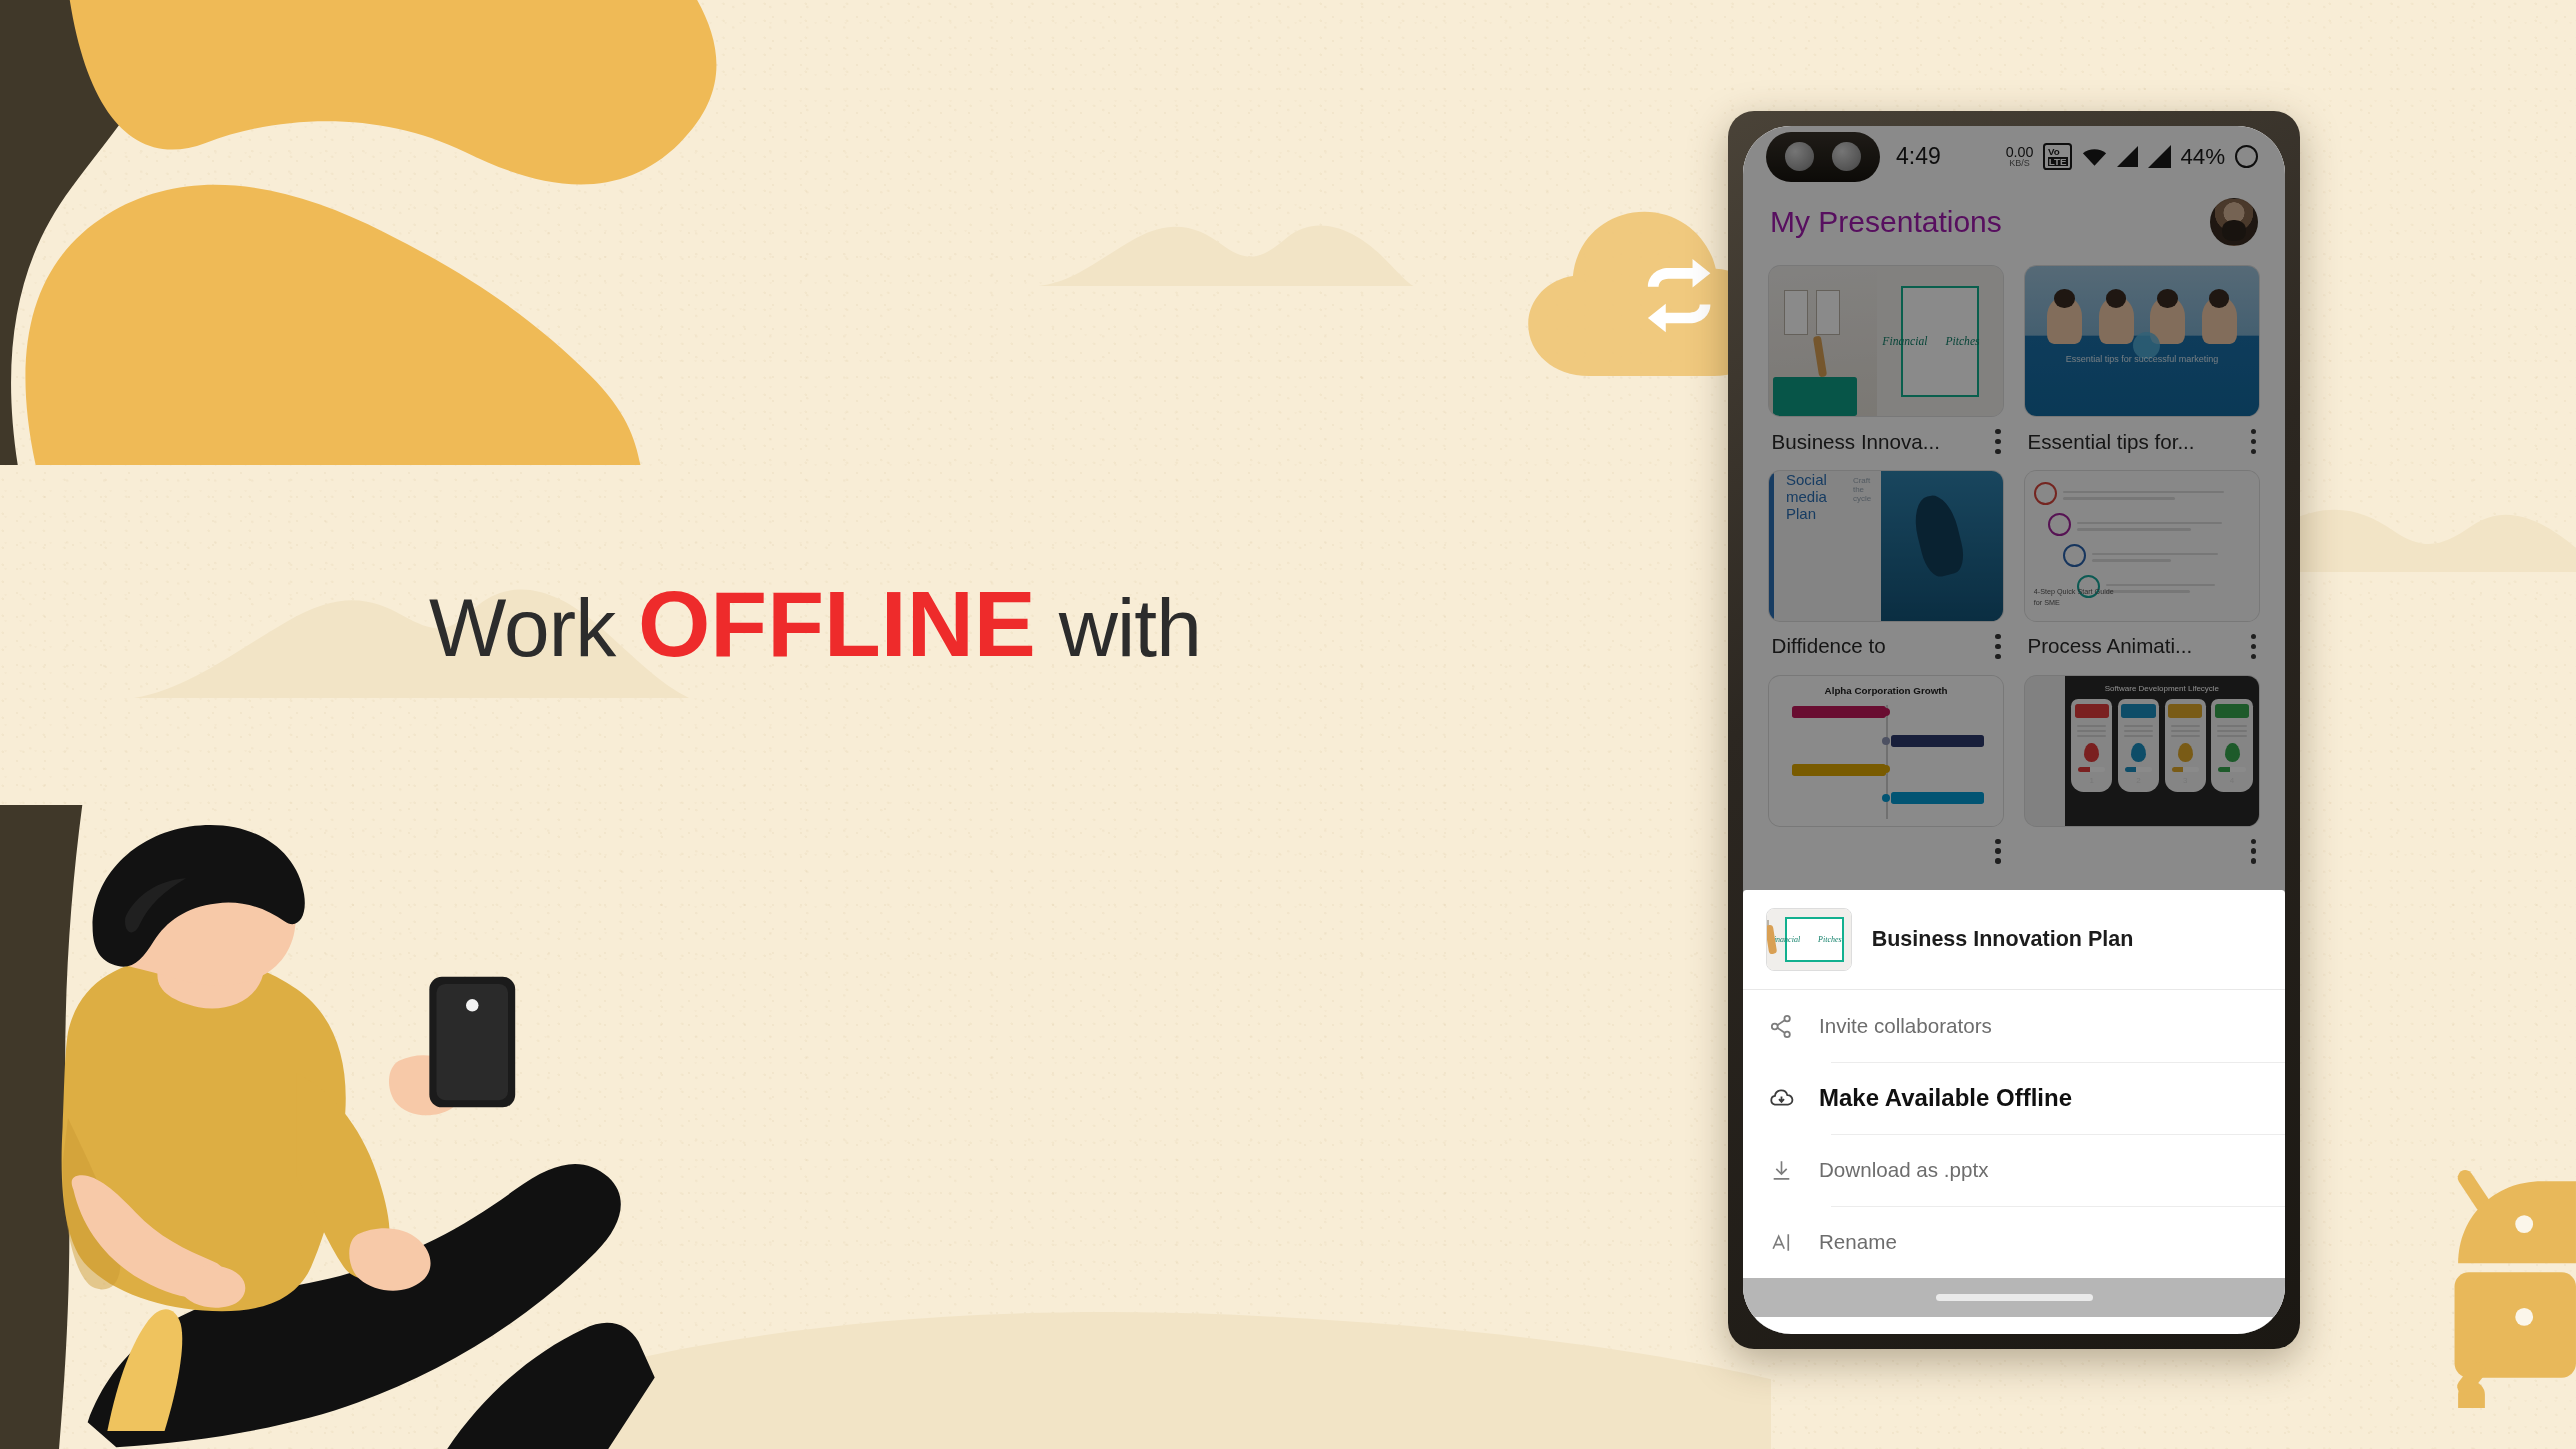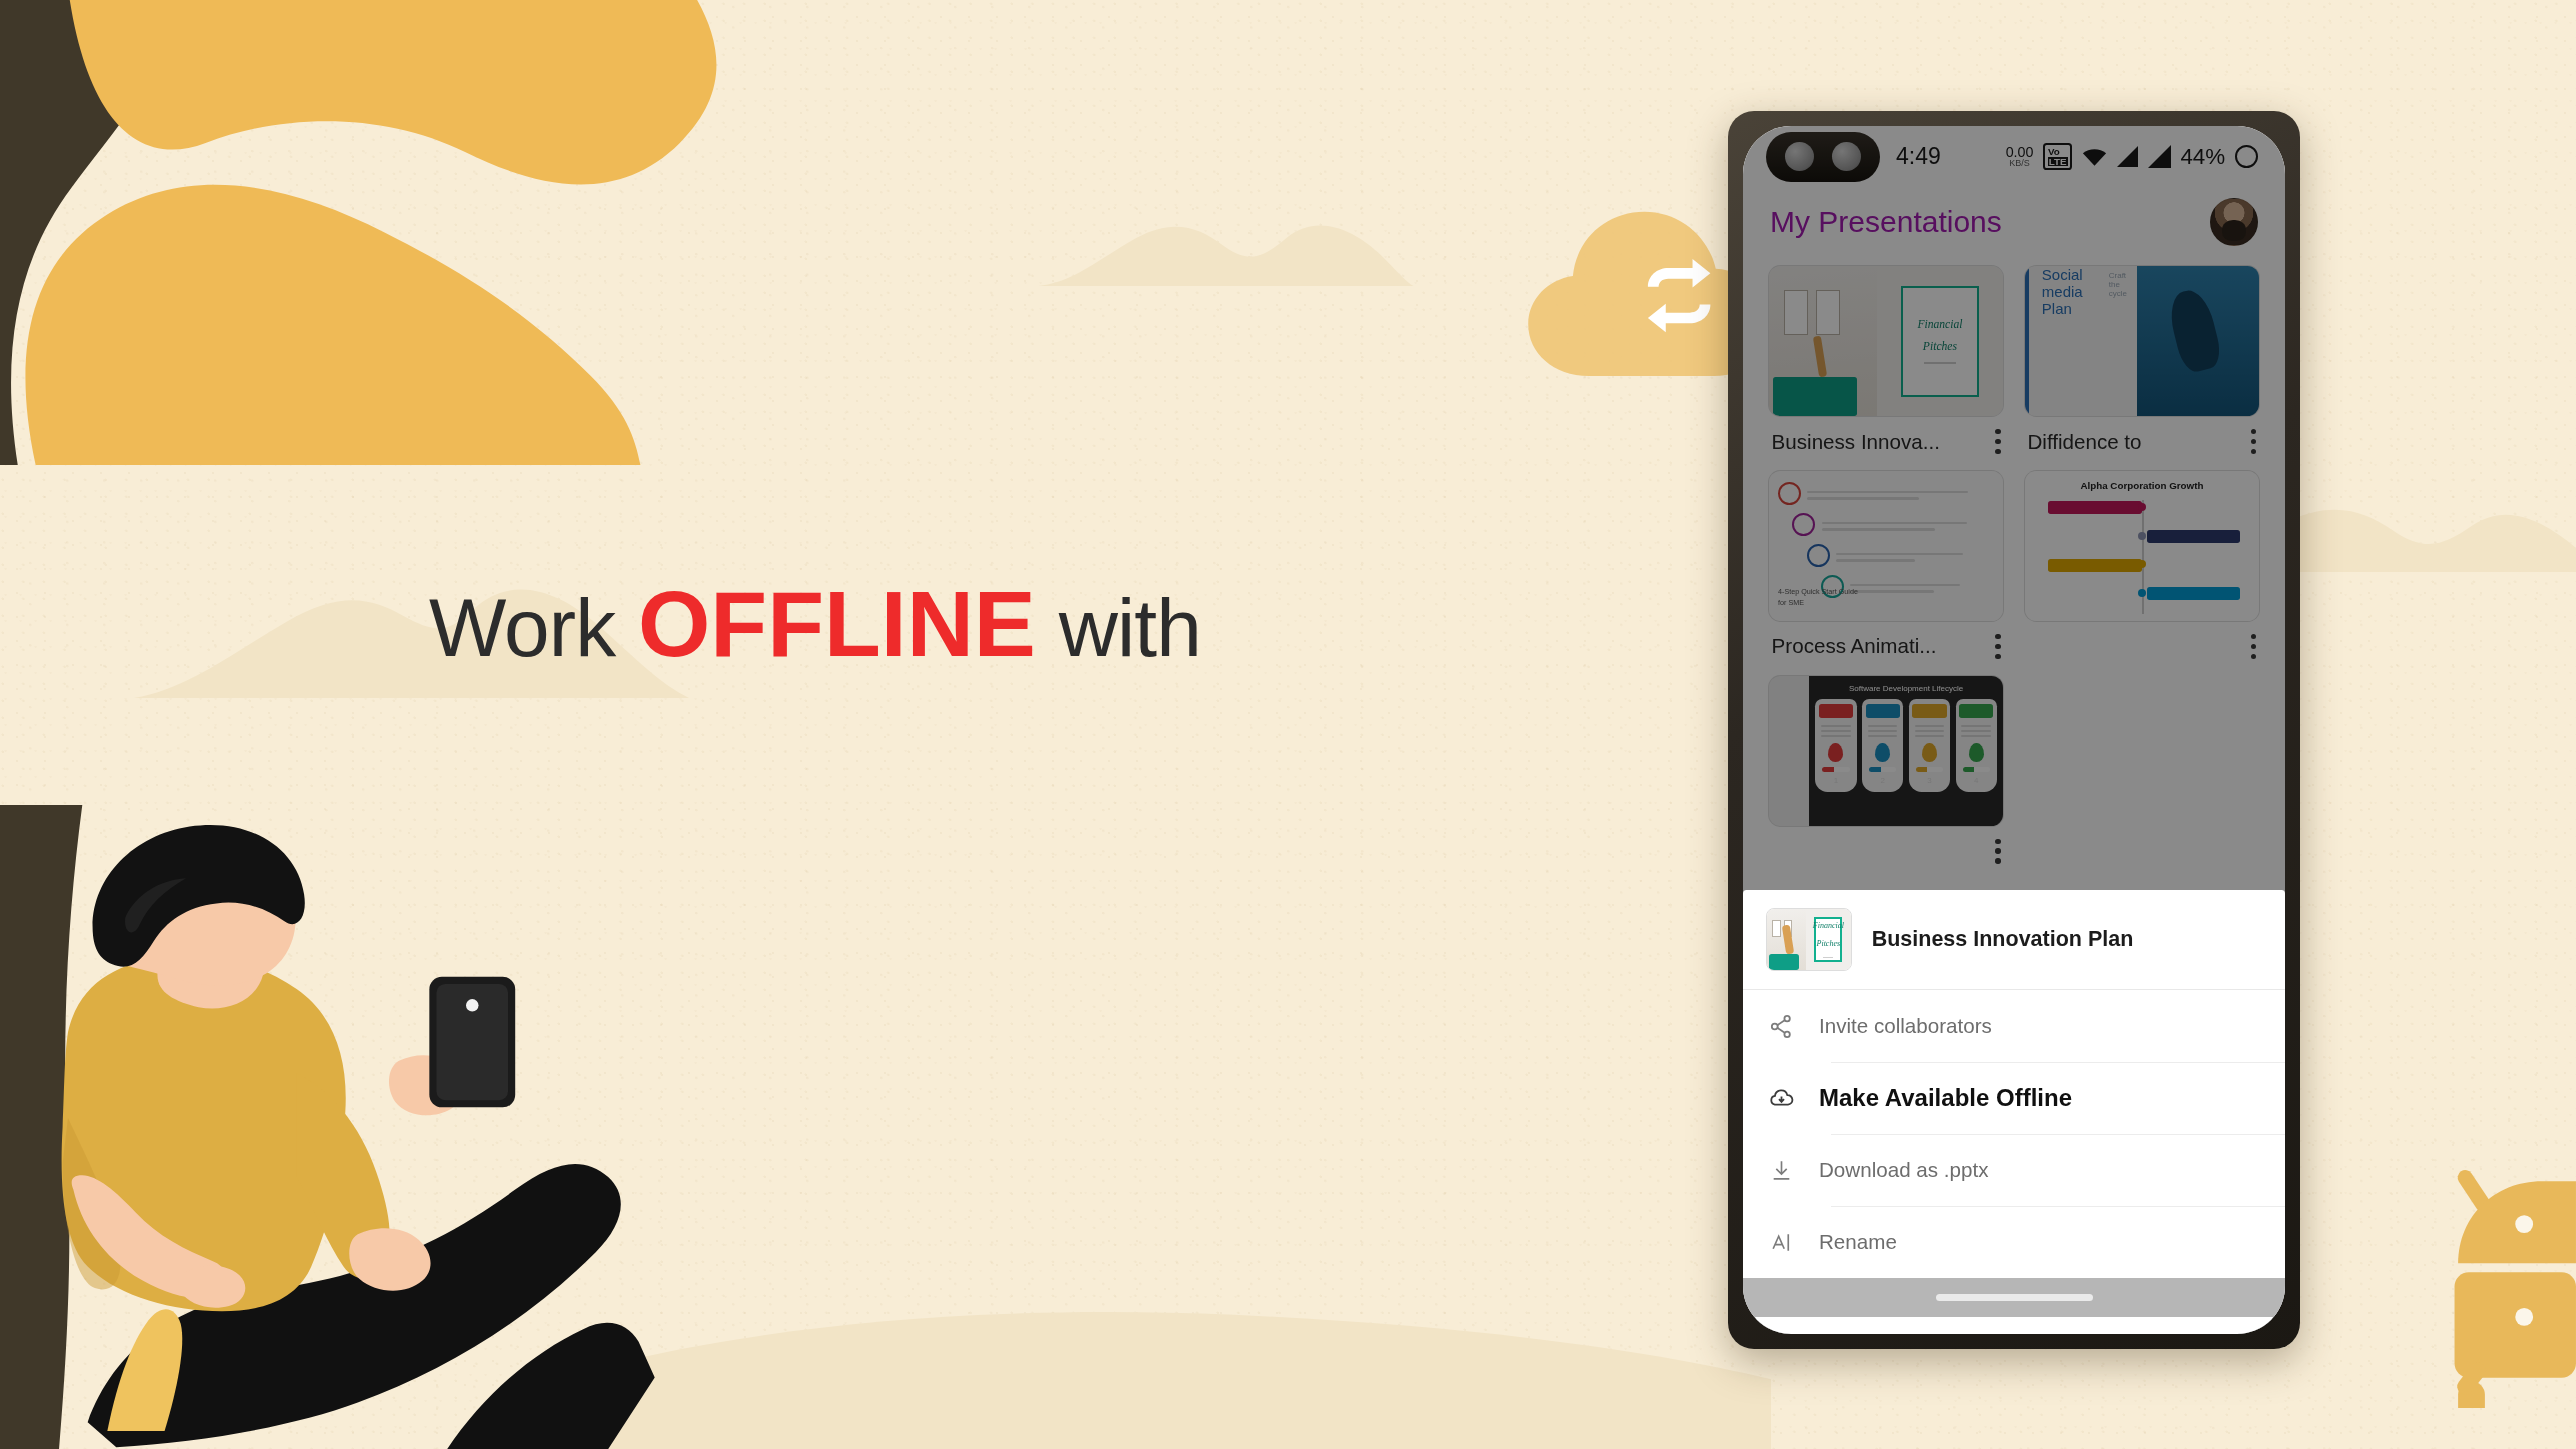--- a/index.html
+++ b/index.html
@@ -108,22 +108,22 @@
   .t-room { position:absolute; inset:0; display:flex; }
   .t-room .left { width:46%; background:linear-gradient(175deg,#f1efec,#e3ded6); position:relative; }
   .t-room .fr { position:absolute; background:#fff; border:1.8px solid #b9b2a6; }
   .t-room .plant { position:absolute; left:44%; bottom:26%; width:8px; height:41px;
                    background:#d9a054; border-radius:3.6px; transform:rotate(-9deg); }
   .t-room .desk { position:absolute; left:4%; bottom:0; width:78%; height:26%;
                   background:#0e9e86; border-radius:2.7px; }
   .t-room .right { flex:1; background:#f0eeeb; display:flex;
                    align-items:center; justify-content:center; }
   .t-room .card { width:62%; height:74%; background:#fff; border:2.7px solid #12b08f;
-                  display:flex; flex-direction:column; align-items:center;
-                  justify-content:center; gap:9px; }
+                  display:flex; flex-direction:row; align-items:center;
+                  justify-content:center; gap:18px; }
   .t-room .card b { font-family:"Liberation Serif", serif; font-style:italic;
                     font-size:11.6px; color:#12806a; font-weight:400; }
   .t-room .card s { width:42%; height:1.8px; background:#cfcfcf; text-decoration:none; }
 
   .t-team { position:absolute; inset:0;
             background:linear-gradient(180deg,#9fc4dc 0%,#7fb0cf 46%,#1a6fa8 47%,#14699f 100%); }
   .t-team .ppl { position:absolute; left:6%; top:8%; width:88%; height:44%; display:flex;
                  justify-content:space-around; align-items:flex-end; }
   .t-team .p { width:17%; height:70%; background:#f0c9a8; border-radius:40% 40% 20% 20%; }
   .t-team .p::before{content:"";display:block;width:58%;height:40%;margin:-26% auto 0;
@@ -323,20 +323,42 @@
           <div class="card-row">
             <span class="card-name">Business Innova...</span>
             <span class="kebab">
               <i></i>
                 <i></i>
                 <i></i>
               </span>
           </div>
         </div>
 
+        <div>
+          <div class="card-thumb">
+            <div class="t-team">
+              <div class="ppl">
+                  <span class="p"></span>
+                  <span class="p"></span>
+                               <span class="p"></span>
+                  <span class="p"></span>
+                </div>
+              <div class="badge"></div>
+              <div class="cap">Essential  tips  for  successful marketing</div>
+            </div>
+          </div>
+          <div class="card-row">
+            <span class="card-name">Essential tips for...</span>
+            <span class="kebab">
+              <i></i>
+                <i></i>
+                <i></i>
+              </span>
+          </div>
+        </div>
 
         <div>
           <div class="card-thumb">
             <div class="t-social">
               <span class="bar"></span>
               <div class="txt">
                 <b>Social media Plan</b>
                 <s>Craft the cycle</s>
               </div>
               <span class="img"></span>

